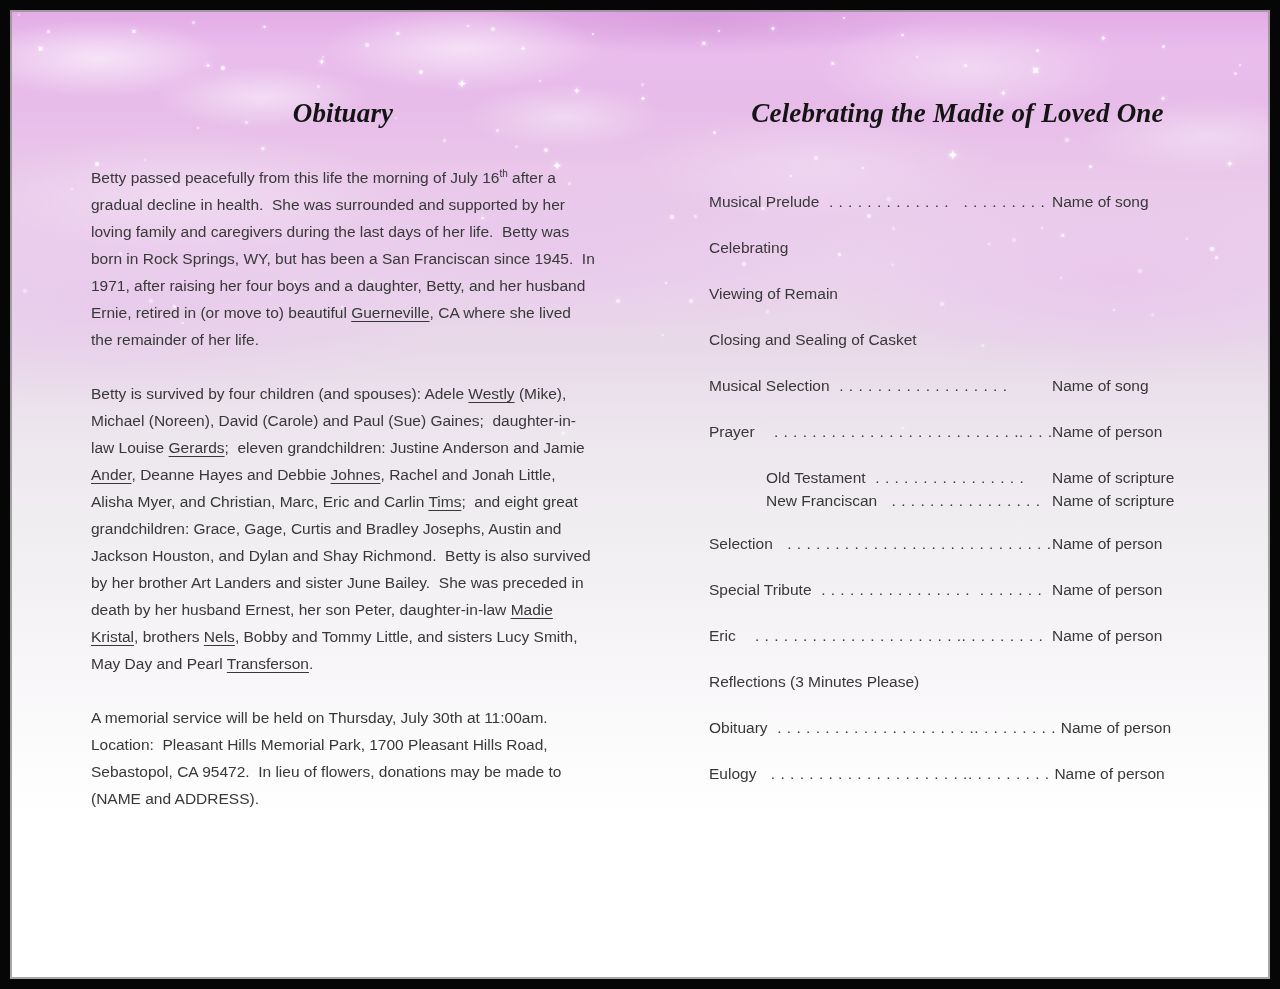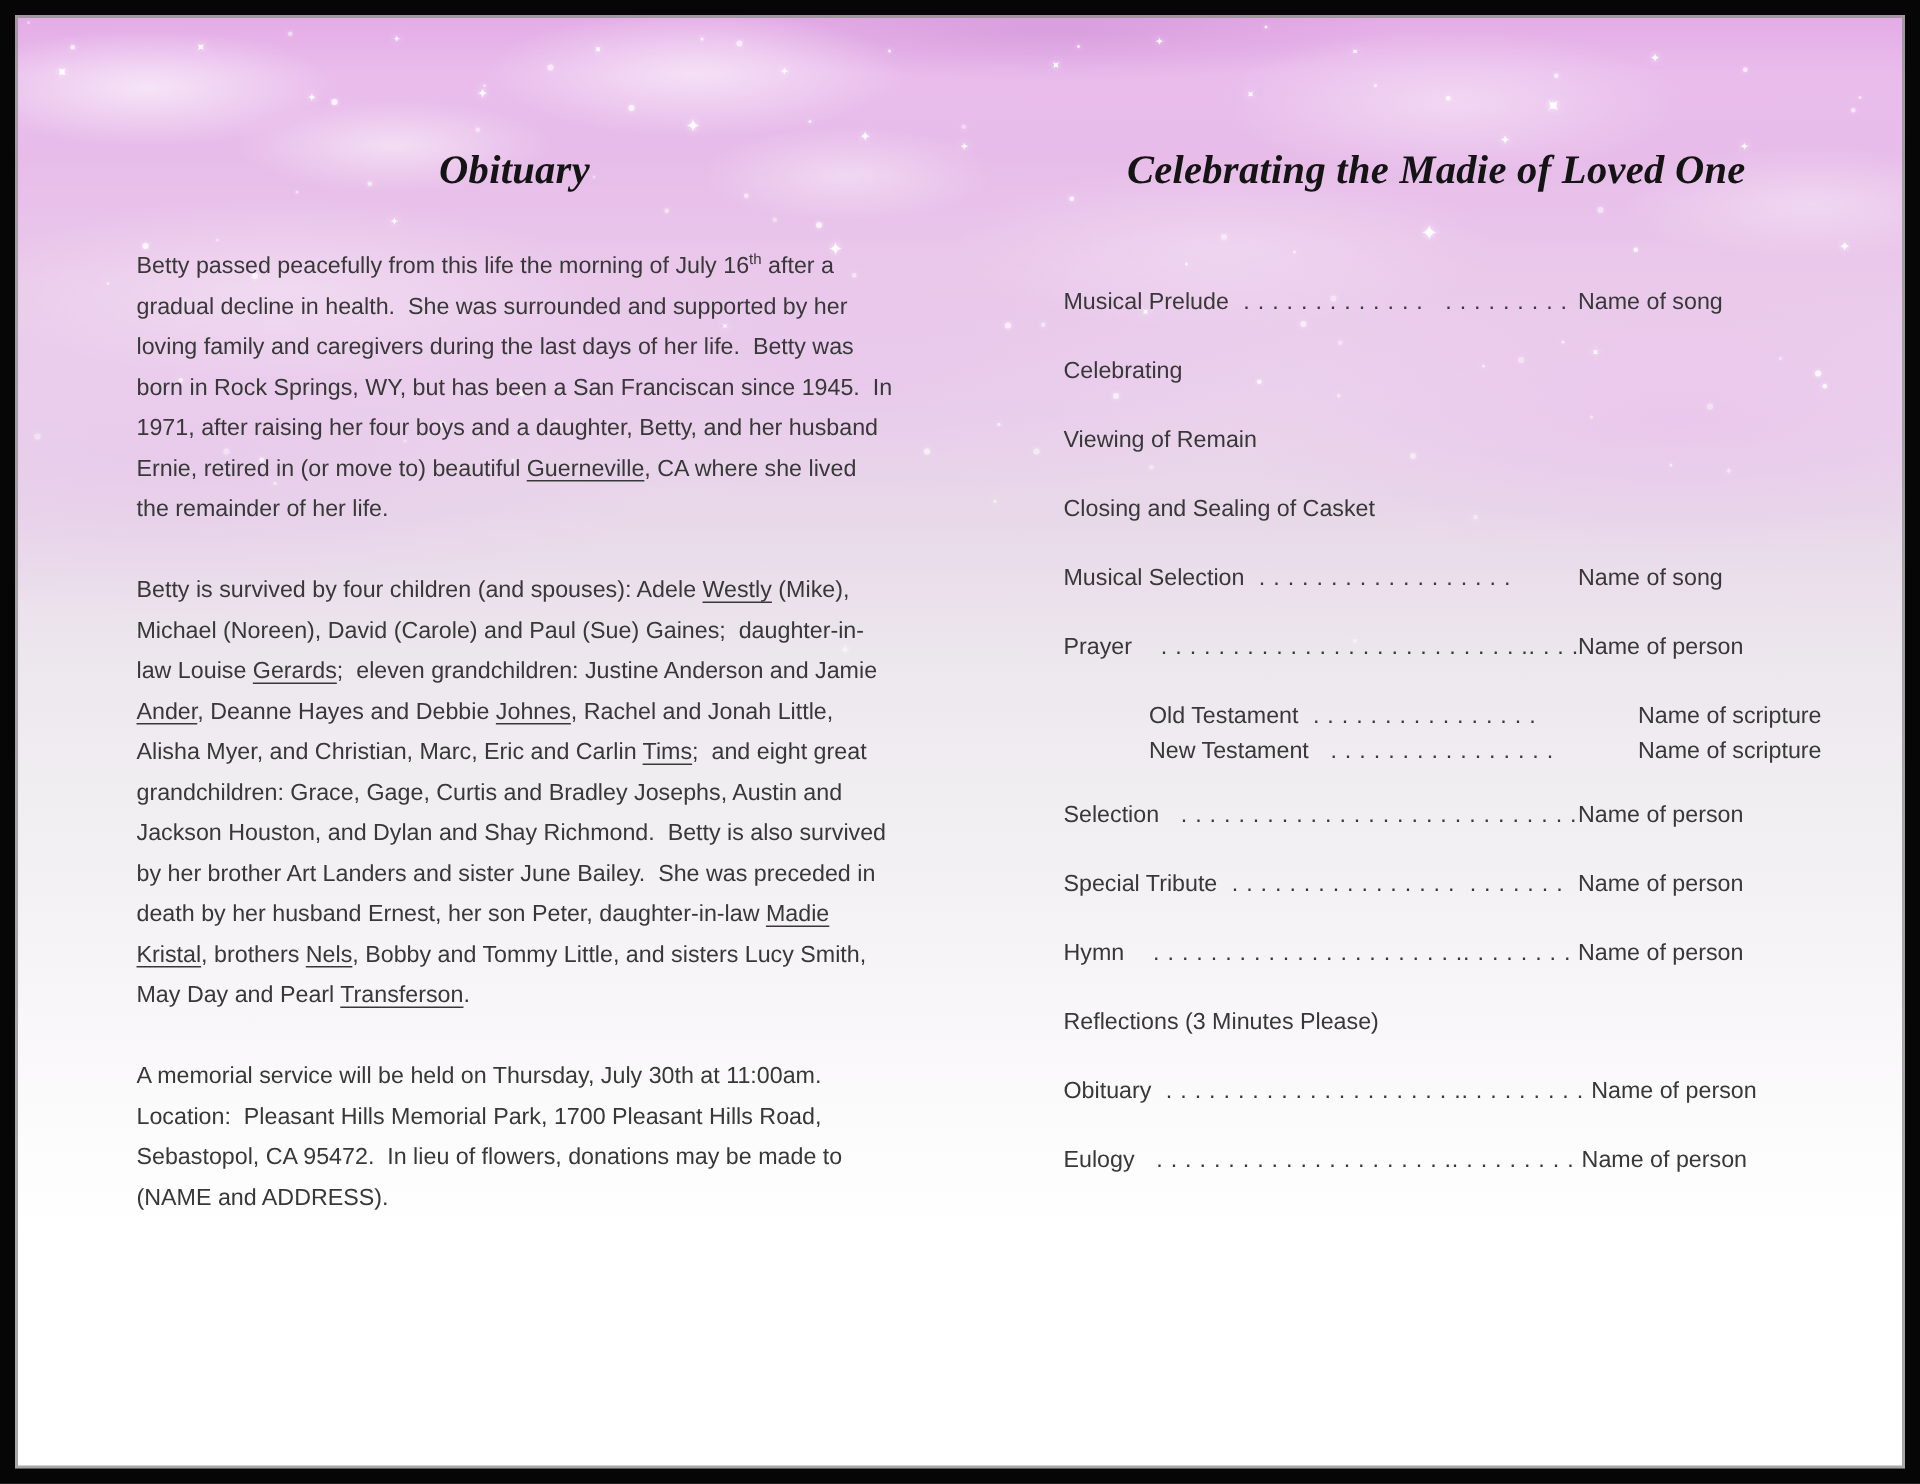--- a/index.html
+++ b/index.html
@@ -74,21 +74,21 @@
     margin-bottom:26px;
   }
   .prow.tight{display:block;}
   .prow .pl{white-space:pre;overflow:hidden;}
   .prow.tight .pl{display:inline;}
   .pleader{letter-spacing:.5px;}
   .pvalue{white-space:nowrap;}
   .prow.tight .pvalue{display:inline;}
   .prow.has-sub{margin-bottom:4px;}
   .psub{margin-bottom:23px;}
-  .psub .prow{margin-bottom:3px;gap:40px;}
+  .psub .prow{margin-bottom:3px;}
   .psub .pl{padding-left:57px;}
 </style>
 </head>
 <body>
 
 <div class="page">
   <div id="sparkles">
       <span class="sparkle" style="left: 26px; top: 34px; font-size: 10px; opacity: 0.95; transform: rotate(45deg);">✦</span>
       <span class="sparkle" style="left: 120px; top: 18px; font-size: 8px; opacity: 0.95; transform: rotate(45deg);">✦</span>
       <span class="sparkle" style="left: 195px; top: 52px; font-size: 7px; opacity: 0.95;">✦</span>
@@ -227,34 +227,34 @@
         <div class="prow">
           <span class="pl"><span class="plabel">Prayer</span><span class="pleader">    . . . . . . . . . . . . . . . . . . . . . . . . . .. . . .</span></span>
           <span class="pvalue">Name of person</span>
         </div>
         <div class="psub">
           <div class="prow">
             <span class="pl"><span class="plabel">Old Testament</span><span class="pleader">  . . . . . . . . . . . . . . . .</span></span>
             <span class="pvalue">Name of scripture</span>
           </div>
           <div class="prow">
-            <span class="pl"><span class="plabel">New Testament</span><span class="pleader">   . . . . . . . . . . . . . . . .</span></span>
+            <span class="pl"><span class="plabel">New Franciscan</span><span class="pleader">   . . . . . . . . . . . . . . . .</span></span>
             <span class="pvalue">Name of scripture</span>
           </div>
         </div>
         <div class="prow">
           <span class="pl"><span class="plabel">Selection</span><span class="pleader">   . . . . . . . . . . . . . . . . . . . . . . . . . . . .</span></span>
           <span class="pvalue">Name of person</span>
         </div>
         <div class="prow">
           <span class="pl"><span class="plabel">Special Tribute</span><span class="pleader">  . . . . . . . . . . . . . . . .  . . . . . . .</span></span>
           <span class="pvalue">Name of person</span>
         </div>
         <div class="prow">
-          <span class="pl"><span class="plabel">Hymn</span><span class="pleader">    . . . . . . . . . . . . . . . . . . . . . .. . . . . . . . .</span></span>
+          <span class="pl"><span class="plabel">Eric</span><span class="pleader">    . . . . . . . . . . . . . . . . . . . . . .. . . . . . . . .</span></span>
           <span class="pvalue">Name of person</span>
         </div>
         <div class="prow">
           <span class="pl"><span class="plabel">Reflections (3 Minutes Please)</span></span>
         </div>
         <div class="prow tight"><span class="pl"><span class="plabel">Obituary</span><span class="pleader">  . . . . . . . . . . . . . . . . . . . . .. . . . . . . . . </span></span><span class="pvalue">Name of person</span></div>
         <div class="prow tight"><span class="pl"><span class="plabel">Eulogy</span><span class="pleader">   . . . . . . . . . . . . . . . . . . . . .. . . . . . . . . </span></span><span class="pvalue">Name of person</span></div>
       </div>
   </section>
 </div>

